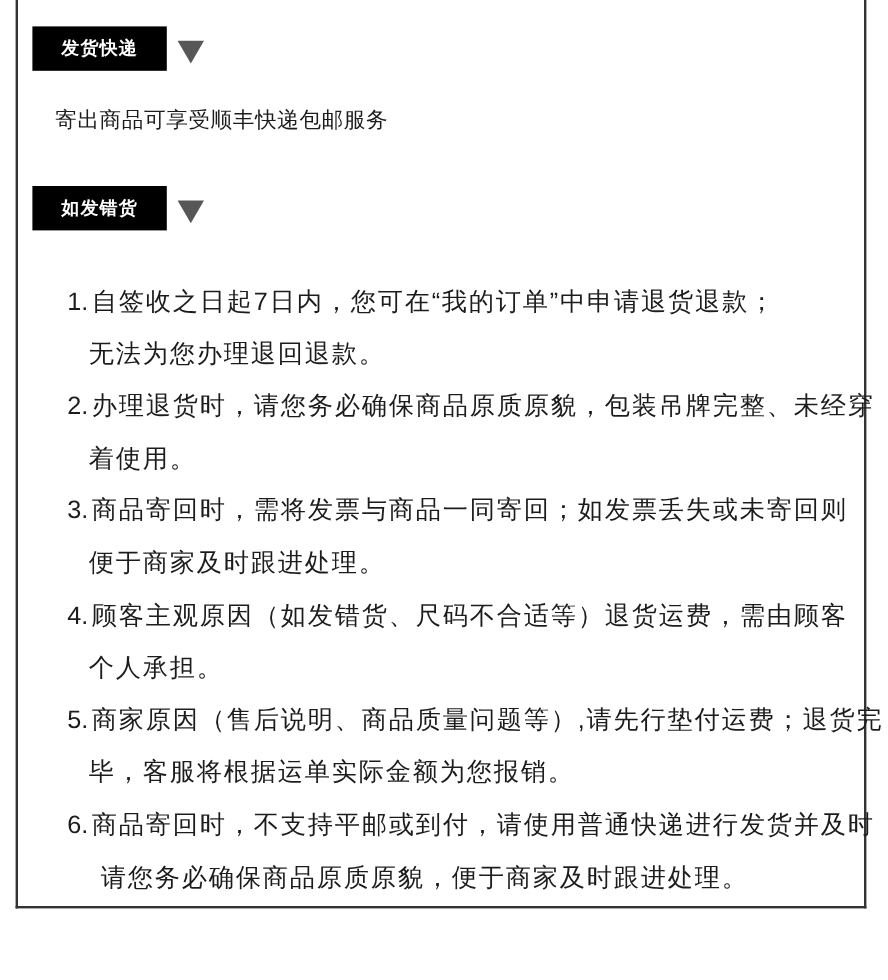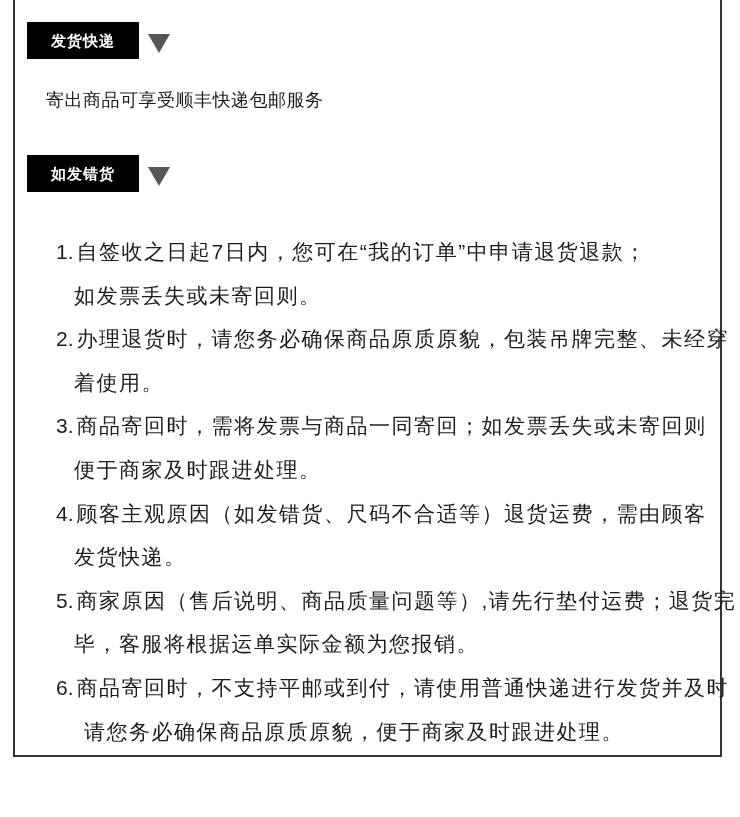--- a/index.html
+++ b/index.html
@@ -55,42 +55,42 @@
 
   <div class="section-label label-aftersales">如发错货</div>
   <div class="tri tri-aftersales"></div>
 
   <div class="list">
 
     <div class="list-item">
       <div class="line first">
         <span class="num">1.</span><span>自签收之日起7日内，您可在“我的订单”中申请退货退款；</span>
       </div>
-      <div class="line cont">如发票丢失或未寄回则。</div>
+      <div class="line cont">无法为您办理退回退款。</div>
     </div>
 
     <div class="list-item">
       <div class="line first">
         <span class="num">2.</span><span>办理退货时，请您务必确保商品原质原貌，包装吊牌完整、未经穿</span>
       </div>
       <div class="line cont">着使用。</div>
     </div>
 
     <div class="list-item">
       <div class="line first">
         <span class="num">3.</span><span>商品寄回时，需将发票与商品一同寄回；如发票丢失或未寄回则</span>
       </div>
       <div class="line cont">便于商家及时跟进处理。</div>
     </div>
 
     <div class="list-item">
       <div class="line first">
         <span class="num">4.</span><span>顾客主观原因（如发错货、尺码不合适等）退货运费，需由顾客</span>
       </div>
-      <div class="line cont">发货快递。</div>
+      <div class="line cont">个人承担。</div>
     </div>
 
     <div class="list-item">
       <div class="line first">
         <span class="num">5.</span><span>商家原因（售后说明、商品质量问题等）,请先行垫付运费；退货完</span>
       </div>
       <div class="line cont">毕，客服将根据运单实际金额为您报销。</div>
     </div>
 
     <div class="list-item">

